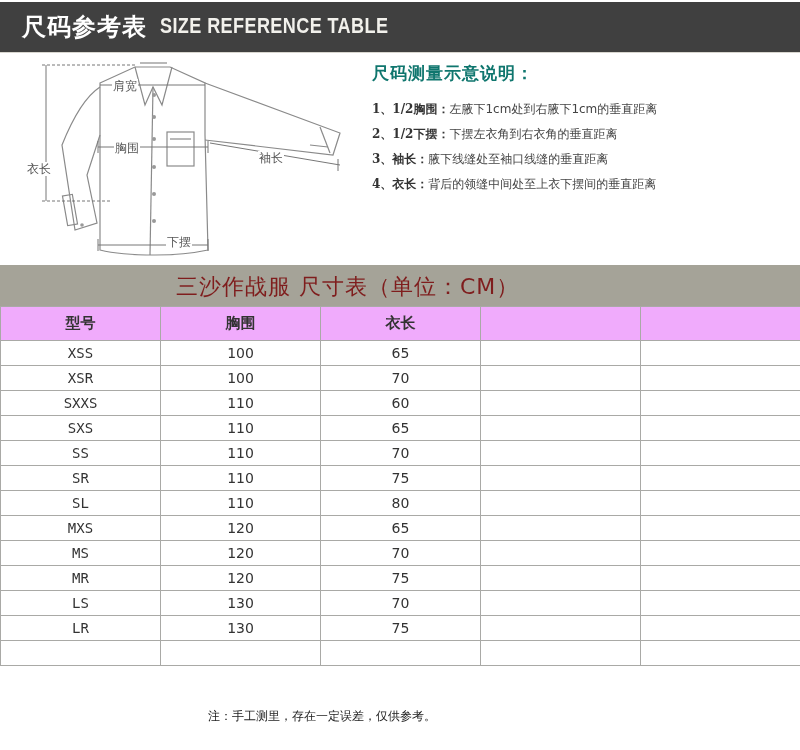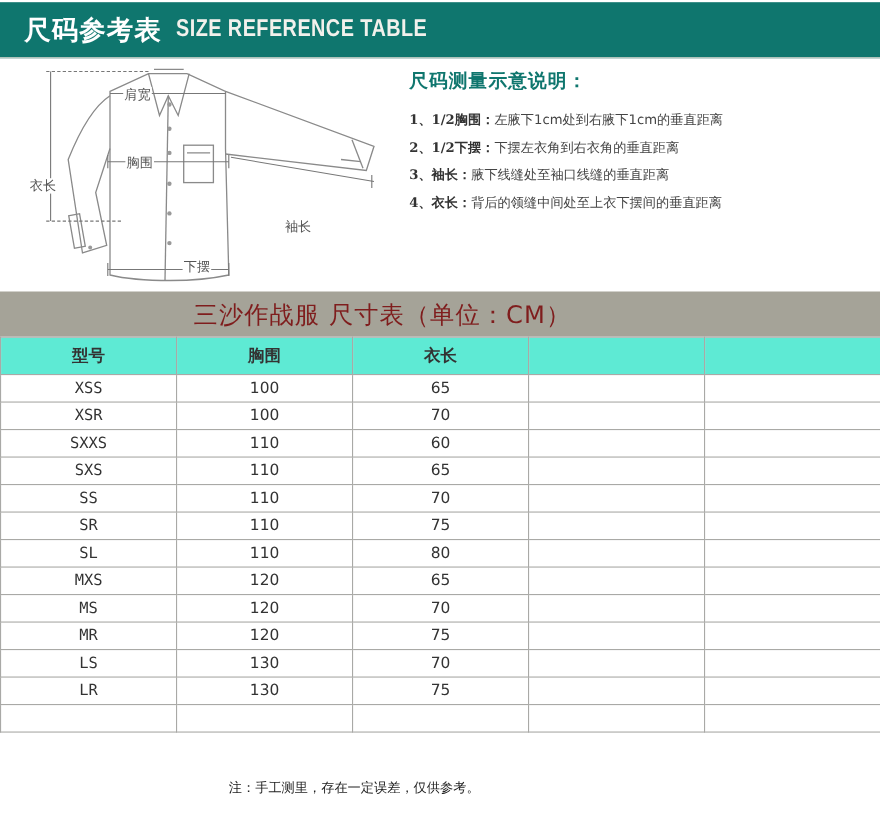--- a/index.html
+++ b/index.html
@@ -1,20 +1,20 @@
 <!DOCTYPE html>
 <html><head>
 <meta charset="utf-8">
 <style>
   html, body { margin: 0; padding: 0; background: #ffffff; }
   body { width: 800px; height: 750px; position: relative; overflow: hidden;
          font-family: "DejaVu Sans", "Liberation Sans", sans-serif; color: #333; }
 
   .top-bar { position: absolute; left: 0; top: 2px; width: 800px; height: 50px;
-             background: #0f766e; border-bottom: 1px solid #d8d6cf; }
+             background: #404040; border-bottom: 1px solid #d8d6cf; }
   .top-bar .title-cn { position: absolute; left: 22px; top: 9px; font-size: 24px; font-weight: bold;
                        color: #ffffff; letter-spacing: 1px; }
   .top-bar .title-en { position: absolute; left: 160px; top: 11px; font-size: 22px; font-weight: bold;
                        color: #f2f1ec; font-family: "Liberation Sans", sans-serif;
                        transform: scaleX(0.82); transform-origin: left center; letter-spacing: 0.5px; }
 
   .diagram { position: absolute; left: 0; top: 55px; width: 360px; height: 208px; text-align: center; }
   .diagram svg { position: absolute; left: 0; top: 0; }
   .dlabel { position: absolute; font-size: 12px; color: #555; background: #fff; line-height: 14px; padding: 0 1px; }
 
@@ -25,21 +25,21 @@
 
   .table-title { position: absolute; left: 0; top: 265px; width: 800px; height: 41px;
                  background: #a5a398; }
   .table-title span { position: absolute; left: 176px; top: 7px; font-size: 22px; color: #7f1d1d;
                       letter-spacing: 1px; }
 
   table.size { position: absolute; left: 0; top: 306px; width: 800px; border-collapse: collapse;
                table-layout: fixed; }
   table.size td, table.size th { border: 1.5px solid #a9a9a6; text-align: center; padding: 0;
                font-size: 14px; color: #333; }
-  table.size th { background: #5eead4; height: 33px; font-weight: bold; font-size: 15px; }
+  table.size th { background: #f0abfc; height: 33px; font-weight: bold; font-size: 15px; }
   table.size td { height: 24px; background: #fff; font-family: "DejaVu Sans", sans-serif; }
   table.size td.model { font-family: "DejaVu Sans Mono", monospace; font-size: 14px; }
   table.size tr.row-empty td { height: 24px; }
 
   .footnote { position: absolute; left: 0; top: 708px; width: 644px; text-align: center;
               font-size: 12px; color: #222; }
 </style>
 </head>
 <body>
 
@@ -91,21 +91,21 @@
       <line x1="98" y1="190" x2="208" y2="190"></line>
       <line x1="98" y1="184" x2="98" y2="196"></line>
       <line x1="208" y1="184" x2="208" y2="196"></line>
       <line x1="210" y1="88" x2="340" y2="110"></line>
       <line x1="338" y1="104" x2="338" y2="116"></line>
     </g>
   </svg>
   <span class="dlabel" style="left:112px; top:24px;">肩宽</span>
   <span class="dlabel" style="left:114px; top:86px;">胸围</span>
   <span class="dlabel" style="left:26px; top:107px;">衣长</span>
-  <span class="dlabel" style="left:258px; top:96px;margin-top:48px;">袖长</span>
+  <span class="dlabel" style="left:258px; top:96px;">袖长</span>
   <span class="dlabel" style="left:166px; top:180px;">下摆</span>
 </div>
 
 <div class="notes">
   <div class="heading">尺码测量示意说明：</div>
   <div class="item">
     <span class="lbl">1、</span><span class="lbl">1/2胸围：</span><span>左腋下1cm处到右腋下1cm的垂直距离</span>
   </div>
   <div class="item">
     <span class="lbl">2、</span><span class="lbl">1/2下摆：</span><span>下摆左衣角到右衣角的垂直距离</span>

